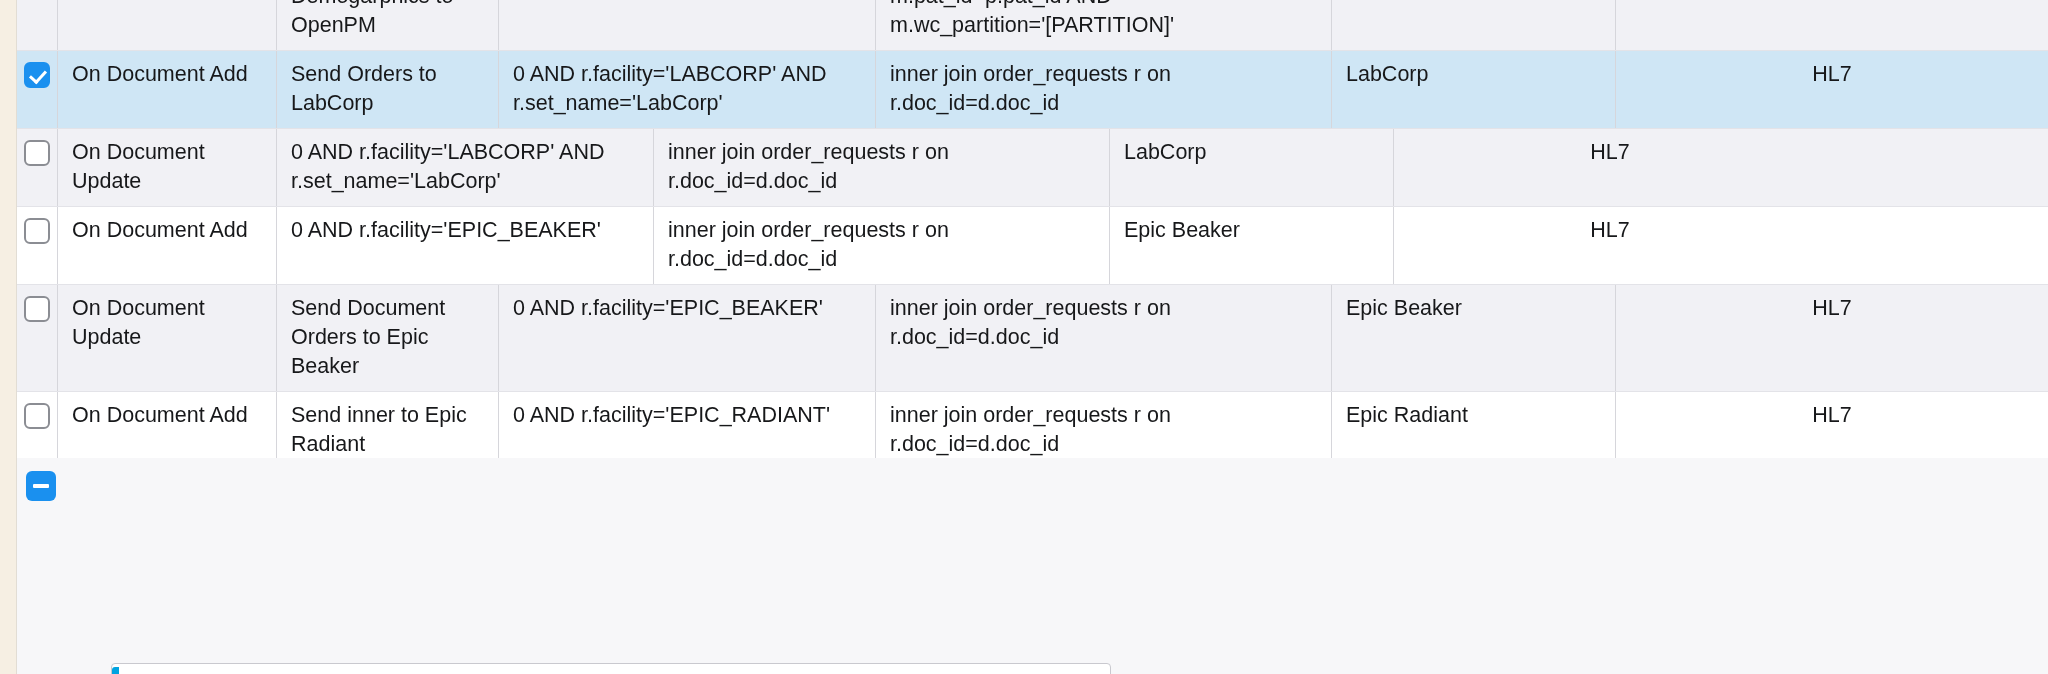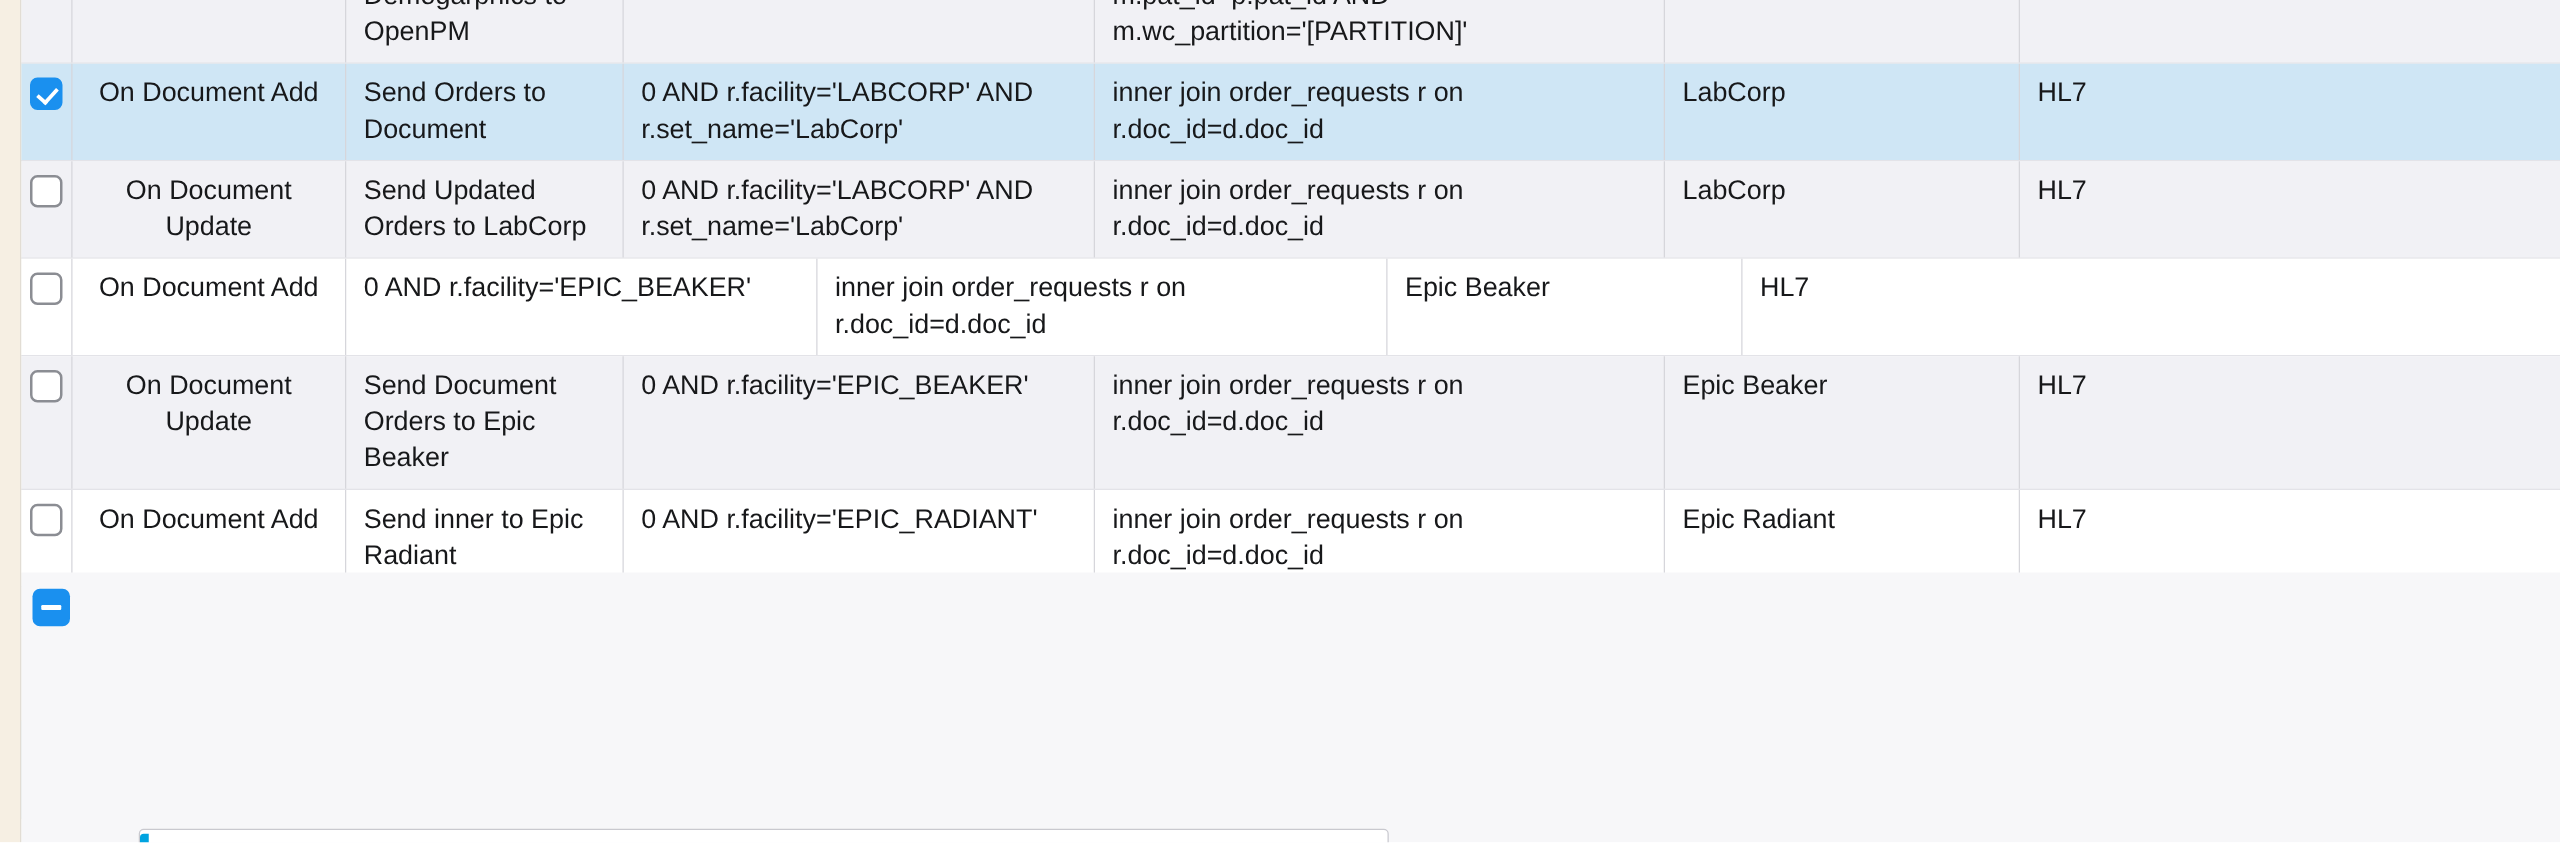--- a/index.html
+++ b/index.html
@@ -56,26 +56,26 @@
     padding: 9px 14px 10px 14px;
     font-size: 21.5px;
     line-height: 29px;
     color: #17181a;
     border-right: 1px solid #d6d6db;
     overflow: hidden;
     white-space: pre-wrap;
     word-break: normal;
   }
   .c-check  { width: 41px;  padding: 0; display: flex; align-items: flex-start; justify-content: center; padding-top: 11px; }
-  .c-event  { width: 219px; text-align: center; }
+  .c-event  { width: 219px; }
   .c-name   { width: 222px; }
   .c-cond   { width: 377px; }
   .c-join   { width: 456px; }
   .c-dest   { width: 284px; }
-  .c-fmt    { width: 432px; border-right: none; }
+  .c-fmt    { width: 432px; border-right: none; text-align: center; }
 
   
   .cbox {
     position: relative;
     width: 26px; height: 26px;
     border: 2px solid #8b8d93;
     border-radius: 6px;
     background: #ffffff;
     flex: none;
   }
@@ -153,30 +153,29 @@
         <div class="cell c-event">On Patient Update</div>
         <div class="cell c-name">Updated Demogarphics to OpenPM</div>
         <div class="cell c-cond">0 AND p.revised_by&gt;0</div>
         <div class="cell c-join">INNER JOIN patient_mrns m ON m.pat_id=p.pat_id AND m.wc_partition='[PARTITION]'</div>
         <div class="cell c-dest">OpenPM</div>
         <div class="cell c-fmt">HL7</div>
       </div>
       <div class="grid-row selected">
         <div class="cell c-check"><div class="cbox checked"></div></div>
         <div class="cell c-event">On Document Add</div>
-        <div class="cell c-name">Send Orders to Document</div>
+        <div class="cell c-name">Send Orders to LabCorp</div>
         <div class="cell c-cond">0 AND r.facility='LABCORP' AND r.set_name='LabCorp'</div>
         <div class="cell c-join">inner join order_requests r on r.doc_id=d.doc_id</div>
         <div class="cell c-dest">LabCorp</div>
         <div class="cell c-fmt">HL7</div>
       </div>
       <div class="grid-row alt">
         <div class="cell c-check"><div class="cbox"></div></div>
         <div class="cell c-event">On Document Update</div>
-        <div class="cell c-name">Send Updated Orders to LabCorp</div>
         <div class="cell c-cond">0 AND r.facility='LABCORP' AND r.set_name='LabCorp'</div>
         <div class="cell c-join">inner join order_requests r on r.doc_id=d.doc_id</div>
         <div class="cell c-dest">LabCorp</div>
         <div class="cell c-fmt">HL7</div>
       </div>
       <div class="grid-row">
         <div class="cell c-check"><div class="cbox"></div></div>
         <div class="cell c-event">On Document Add</div>
         <div class="cell c-cond">0 AND r.facility='EPIC_BEAKER'</div>
         <div class="cell c-join">inner join order_requests r on r.doc_id=d.doc_id</div>

